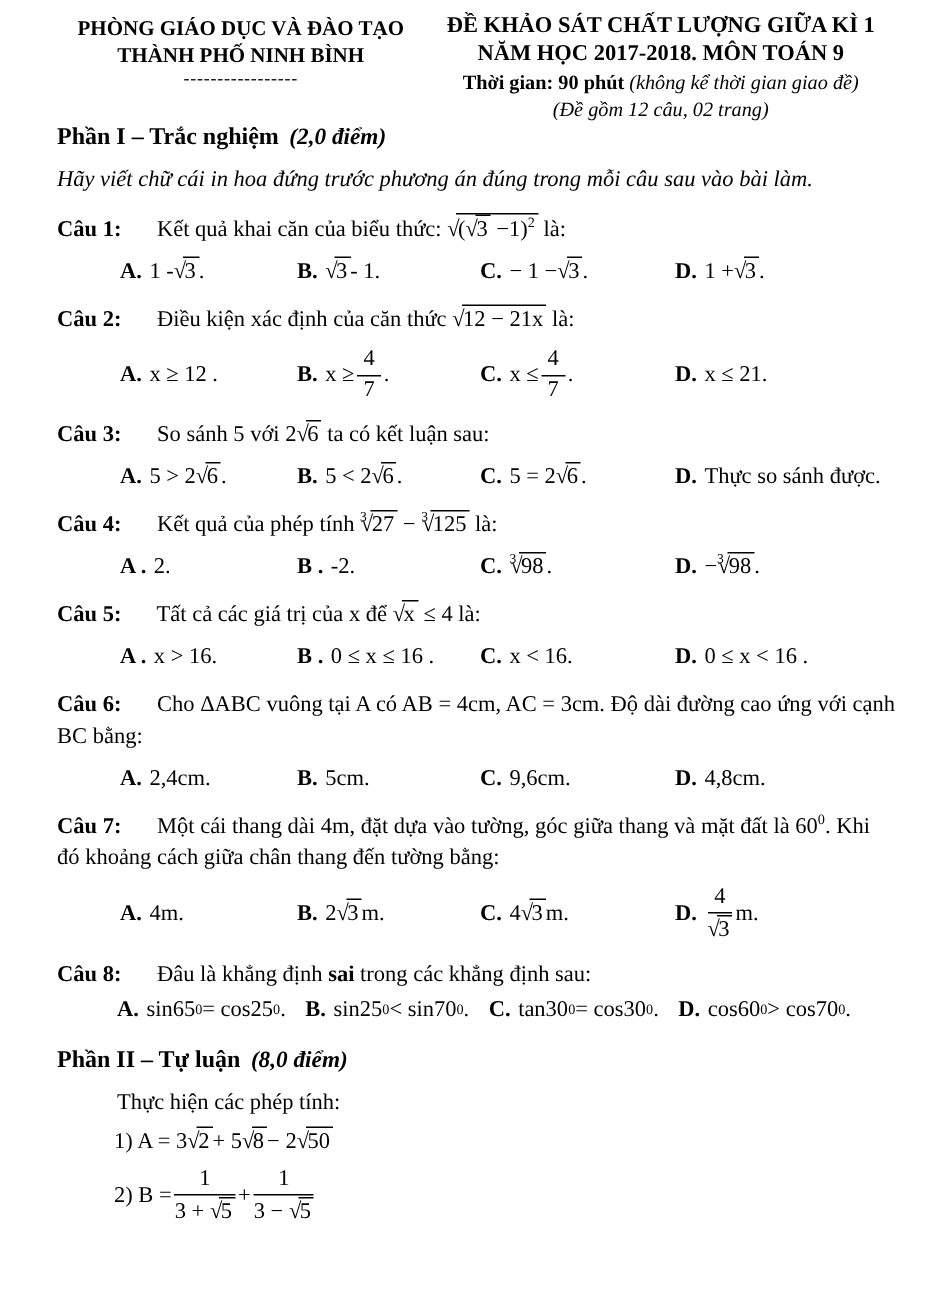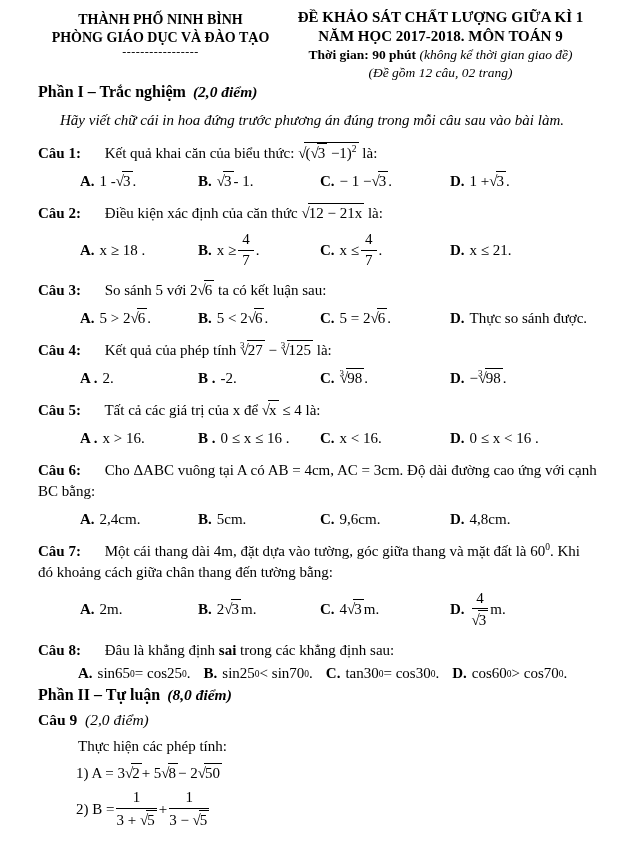--- a/index.html
+++ b/index.html
@@ -17,21 +17,21 @@
   .h-left { width: 245px; text-align: center; font-weight: bold; font-size: 14px; line-height: 1.25; padding-top: 3px; }
   .h-rule { font-weight: normal; font-size: 12px; line-height: 1.1; letter-spacing: 0.5px; }
   .h-right { flex: 1; text-align: center; font-size: 13.5px; line-height: 1.28; }
   .h-right .b { font-weight: bold; font-size: 15px; }
   .it { font-style: italic; }
   .bi { font-weight: bold; font-style: italic; }
 
   
   .part-title { margin-top: 0; font-size: 16px; }
   .part-title .bi, .part-title .it { margin-left: 3px; font-size: 15.5px; }
-  .instruction { margin-top: 7px; margin-left: 22px; }
+  .instruction { margin-top: 7px; }
 
   
   .q { margin-top: 11px; }
   .stem { margin: 0; }
   .qlabel { margin-right: 20px; }
   .options { display: flex; align-items: center; margin-left: 42px; margin-top: 7px; }
   .opt { display: flex; align-items: center; white-space: nowrap; }
   .opt1 { width: 118px; } .opt2 { width: 122px; } .opt3 { width: 130px; } .opt4 { flex: 1; }
   .options.inline { margin-left: 40px; margin-top: 2px; }
   .options.inline .opt { width: auto; margin-right: 13px; }
@@ -42,35 +42,35 @@
   sup.sp { font-size: 9.5px; line-height: 0; vertical-align: 6px; }
   .sqrt { white-space: nowrap; }
   .sqrt .sign { letter-spacing: -1px; }
   .sqrt .rad { display: inline-block; border-top: 1.2px solid #000; padding: 0 2px 0 1px; line-height: 1.22; margin-left: -1px; }
   .idx { font-size: 9px; line-height: 0; vertical-align: 7px; margin-right: -4px; position: relative; z-index: 1; }
   .frac { display: inline-block; vertical-align: middle; text-align: center; line-height: 1.15; margin: 0 2px; }
   .frac .num { display: block; border-bottom: 1.2px solid #000; padding: 0 4px 1px; }
   .frac .den { display: block; padding-top: 1px; }
 
   
-  .p2 { }
+  .p2 { margin-top: 12px; }
   .q9head { margin-top: 2px; font-size: 15.5px; }
   .q9head .it { margin-left: 4px; }
   .q9intro { margin-top: 6px; margin-left: 40px; }
   .q9item { margin-top: 4px; margin-left: 38px; min-height: 24px; display: flex; align-items: center; }
 </style>
 </head>
 <body>
 
 <div class="page">
 
   <div class="header">
     <div class="h-left">
+      <div>PHÒNG GIÁO DỤC VÀ ĐÀO TẠO</div>
       <div>THÀNH PHỐ NINH BÌNH</div>
-      <div>PHÒNG GIÁO DỤC VÀ ĐÀO TẠO</div>
       <div class="h-rule">-----------------</div>
     </div>
     <div class="h-right">
       <div class="b">ĐỀ KHẢO SÁT CHẤT LƯỢNG GIỮA KÌ 1</div>
       <div class="b">NĂM HỌC 2017-2018. MÔN TOÁN 9</div>
       <div><b>Thời gian: 90 phút</b><i> (không kể thời gian giao đề)</i></div>
       <div class="it">(Đề gồm 12 câu, 02 trang)</div>
     </div>
   </div>
 
@@ -101,21 +101,21 @@
             <b class="olabel">D.</b>
             <span class="otext">1 + <span class="sqrt"><span class="sign">√</span><span class="rad">3</span></span> .</span>
           </span>
         </div>
       </div>
       <div class="q">
         <p class="stem"><b class="qlabel">Câu 2:</b><span> Điều kiện xác định của căn thức <span class="sqrt"><span class="sign">√</span><span class="rad">12 − 21x</span></span> là:</span></p>
         <div class="options">
           <span class="opt opt1">
             <b class="olabel">A.</b>
-            <span class="otext">x ≥ 18 .</span>
+            <span class="otext">x ≥ 12 .</span>
           </span>
           <span class="opt opt2">
             <b class="olabel">B.</b>
             <span class="otext">x ≥ <span class="frac">
                 <span class="num">4</span>
                 <span class="den">7</span>
               </span> .</span>
           </span>
           <span class="opt opt3">
             <b class="olabel">C.</b>
@@ -212,21 +212,21 @@
             <b class="olabel">D.</b>
             <span class="otext">4,8cm.</span>
           </span>
         </div>
       </div>
       <div class="q">
         <p class="stem"><b class="qlabel">Câu 7:</b><span> Một cái thang dài 4m, đặt dựa vào tường, góc giữa thang và mặt đất là 60<sup class="sp">0</sup>. Khi đó khoảng cách giữa chân thang đến tường bằng:</span></p>
         <div class="options">
           <span class="opt opt1">
             <b class="olabel">A.</b>
-            <span class="otext">2m.</span>
+            <span class="otext">4m.</span>
           </span>
           <span class="opt opt2">
             <b class="olabel">B.</b>
             <span class="otext">2<span class="sqrt"><span class="sign">√</span><span class="rad">3</span></span> m.</span>
           </span>
           <span class="opt opt3">
             <b class="olabel">C.</b>
             <span class="otext">4<span class="sqrt"><span class="sign">√</span><span class="rad">3</span></span> m.</span>
           </span>
           <span class="opt opt4">
@@ -259,24 +259,20 @@
           </span>
         </div>
       </div>
     </div>
 
   <div class="part-title p2">
     <b>Phần II – Tự luận</b>
     <span class="bi">(8,0 điểm)</span>
   </div>
 
-  <div class="q9head">
-    <b>Câu 9</b>
-    <span class="it">(2,0 điểm)</span>
-  </div>
 
   <div class="q9intro">Thực hiện các phép tính:</div>
 
   <div id="q9items">
       <div class="q9item">1) A = 3<span class="sqrt"><span class="sign">√</span><span class="rad">2</span></span> + 5<span class="sqrt"><span class="sign">√</span><span class="rad">8</span></span> − 2<span class="sqrt"><span class="sign">√</span><span class="rad">50</span></span></div>
       <div class="q9item">2) B = <span class="frac">
           <span class="num">1</span>
           <span class="den">3 + <span class="sqrt"><span class="sign">√</span><span class="rad">5</span></span></span>
         </span> + <span class="frac">
           <span class="num">1</span>

